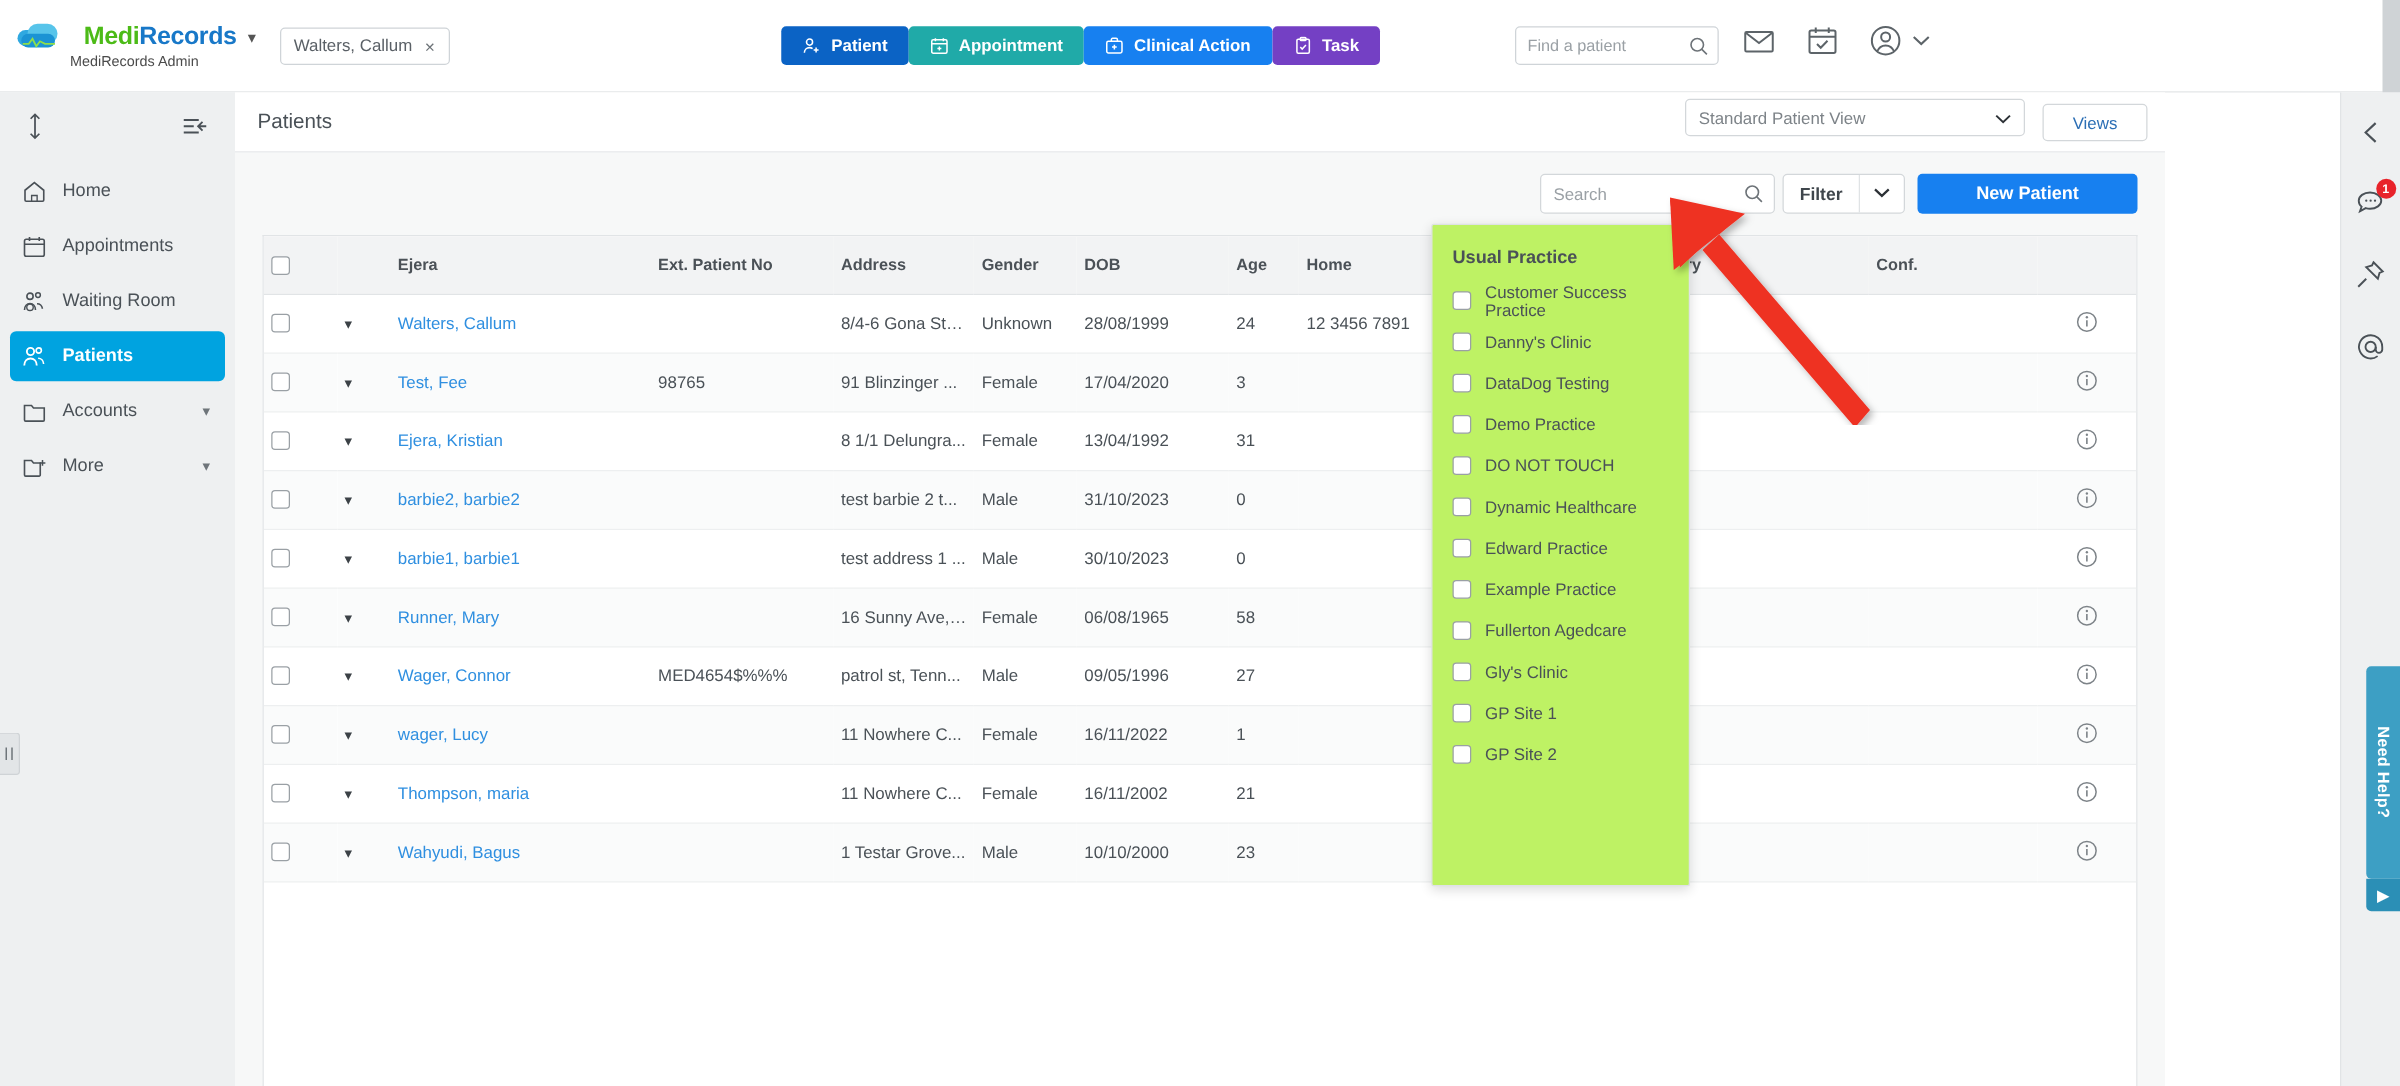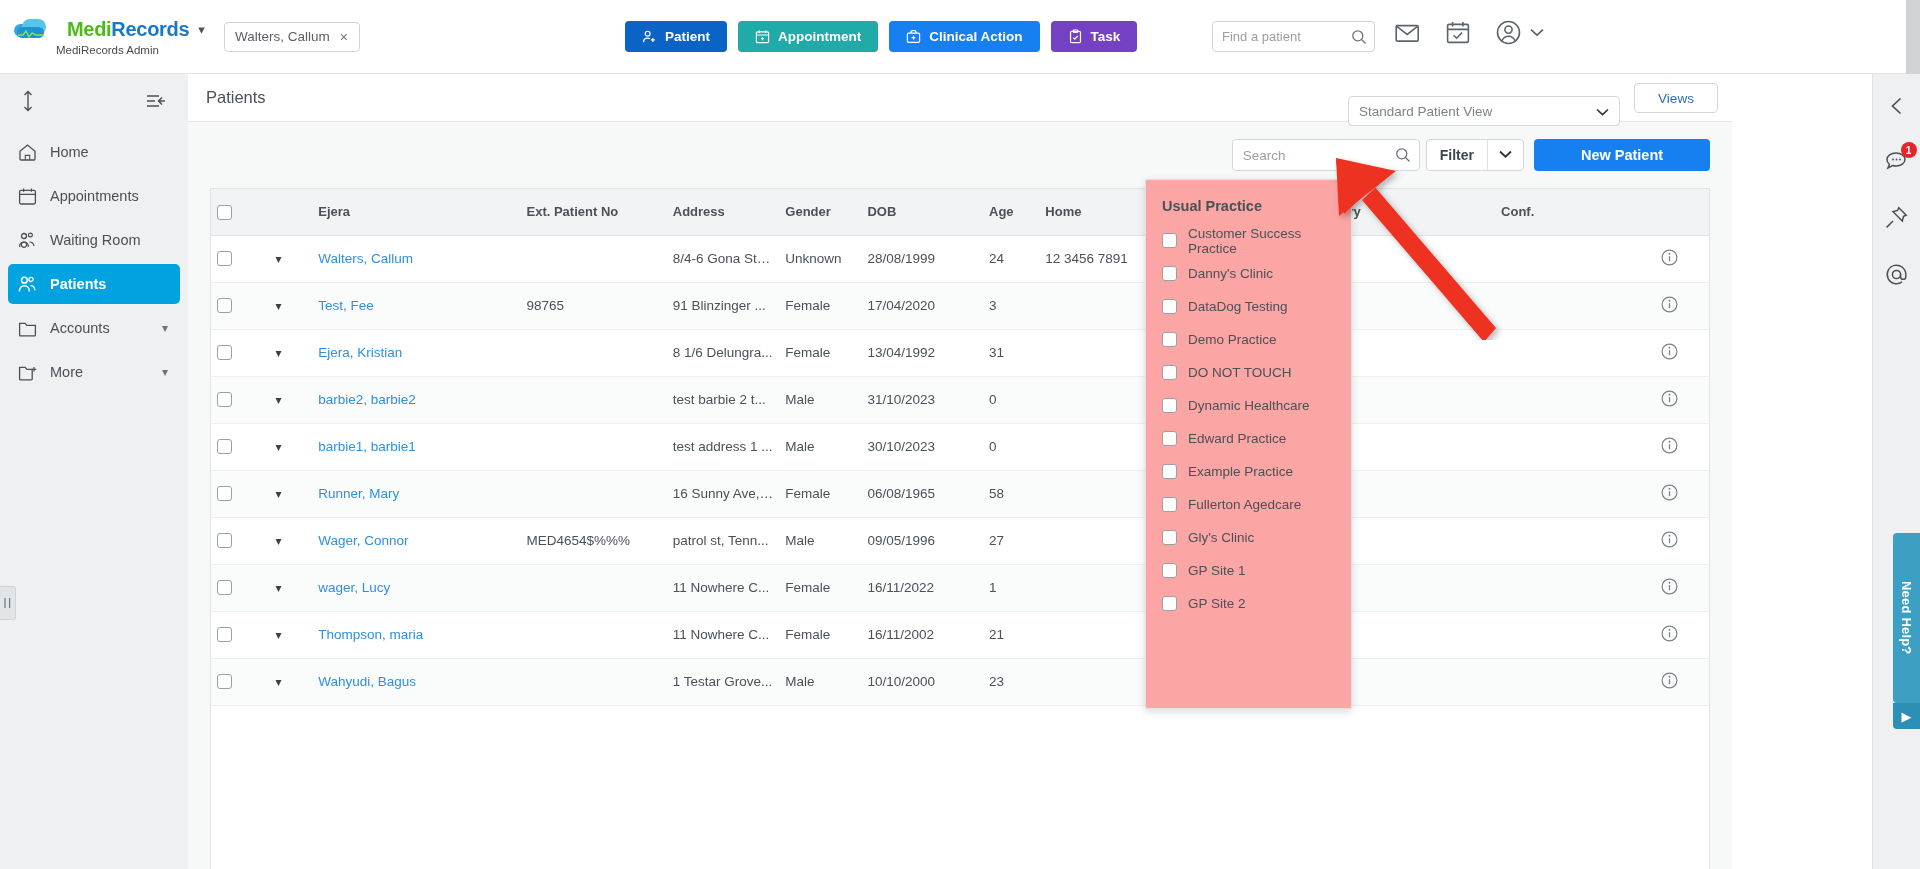--- a/index.html
+++ b/index.html
@@ -31,21 +31,21 @@
   .brand-sub { font-size: 11.5px; color: #4b4b4b; margin-left: 42px; margin-top: 2px; }
 
   .patient-chip {
     margin-left: 10px; height: 30px; min-width: 136px;
     border: 1px solid #cfd4d8; border-radius: 4px; background: #fff;
     display: flex; align-items: center; gap: 10px; padding: 0 10px;
     font-size: 13.5px; color: #5a6066;
   }
   .chip-x { color: #6d7378; font-size: 14px; cursor: pointer; }
 
-  .center-actions { position:absolute; left: 625px; top: 21px; display: flex; gap: 11px; }
+  .center-actions { position:absolute; left: 625px; top: 21px; display: flex; }
   .act-btn {
     height: 31px; border: none; border-radius: 4px; color: #fff;
     font-size: 13.5px; font-weight: bold; display: flex; align-items: center;
     gap: 8px; padding: 0 17px; cursor: pointer; white-space: nowrap;
   }
   .act-patient { background: #0b63c5; }
   .act-appointment { background: #20aaa8; }
   .act-clinical { background: #1780f0; }
   .act-task { background: #7440c4; }
   .act-btn svg { display: block; }
@@ -87,21 +87,21 @@
   }
 
   
   .main { position: absolute; top: 74px; left: 188px; width: 1544px; height: 795px; background: #f7f8f8; }
   .page-head {
     height: 48px; background: #fff; border-bottom: 1px solid #e6e8ea;
     display: flex; align-items: center; padding: 0 18px; position: relative;
   }
   .page-title { font-size: 16.5px; color: #4a5157; }
   .view-select {
-    position: absolute; right: 112px; top: 22px; width: 272px; height: 30px;
+    position: absolute; right: 112px; top: 5px; width: 272px; height: 30px;
     border: 1px solid #d3d7da; border-radius: 4px; background: #fff;
     display: flex; align-items: center; padding: 0 10px;
     font-size: 13.5px; color: #7d8388; cursor: pointer;
   }
   .view-select .vs-chev { position: absolute; right: 10px; top: 8px; color: #4a5157; }
   .views-btn {
     position: absolute; right: 14px; top: 9px; width: 84px; height: 30px;
     border: 1px solid #d3d7da; border-radius: 4px; background: #fff;
     color: #2c6fb5; font-size: 13.5px; display:flex; align-items:center; justify-content:center;
     cursor: pointer;
@@ -151,21 +151,21 @@
   .info-ico { cursor: pointer; }
   col.c-cb { width: 52px; } col.c-ch { width: 38px; } col.c-name { width: 185px; }
   col.c-ext { width: 130px; } col.c-addr { width: 100px; } col.c-gen { width: 73px; }
   col.c-dob { width: 108px; } col.c-age { width: 50px; } col.c-home { width: 117px; }
   col.c-work { width: 128px; } col.c-exp { width: 160px; } col.c-conf { width: 120px; }
   col.c-i { width: 70px; }
 
   
   .filter-panel {
     position: absolute; left: 1145px; top: 179px; width: 207px; height: 530px;
-    background: #fca5a5; border: 1px solid #dfe2e4; border-radius: 2px;
+    background: #bef264; border: 1px solid #dfe2e4; border-radius: 2px;
     box-shadow: 0 3px 9px rgba(0,0,0,0.14); z-index: 40; overflow: hidden;
   }
   .fp-title { font-size: 14.5px; color: #4a5157; font-weight: 600; padding: 18px 0 10px 16px; }
   .fp-item { display: flex; align-items: center; height: 33px; padding-left: 16px; cursor: pointer; }
   .fp-item .fp-cb {
     width: 15px; height: 15px; border: 1px solid #9aa0a5; border-radius: 3px;
     background: #fff; flex: 0 0 auto;
   }
   .fp-item .fp-lbl { margin-left: 11px; font-size: 13.5px; color: #4a5157; }
 
@@ -475,21 +475,21 @@
                   <circle cx="8.5" cy="8.5" r="7.4" fill="none" stroke="#7d8388" stroke-width="1.2"></circle>
                   <path d="M8.5 7.2v5" stroke="#7d8388" stroke-width="1.3"></path>
                   <circle cx="8.5" cy="4.8" r=".95" fill="#7d8388"></circle>
                 </svg></td>
             </tr>
             <tr>
               <td><span class="cb"></span></td>
               <td><span class="row-chev">▾</span></td>
               <td><span class="pname">Ejera, Kristian</span></td>
               <td></td>
-              <td>8 1/6 Delungra...</td>
+              <td>8 1/1 Delungra...</td>
               <td>Female</td>
               <td>13/04/1992</td>
               <td>31</td>
               <td></td>
               <td></td>
               <td></td>
               <td></td>
               <td style="text-align:center"><svg class="info-ico" width="17" height="17" viewBox="0 0 17 17">
                   <circle cx="8.5" cy="8.5" r="7.4" fill="none" stroke="#7d8388" stroke-width="1.2"></circle>
                   <path d="M8.5 7.2v5" stroke="#7d8388" stroke-width="1.3"></path>

